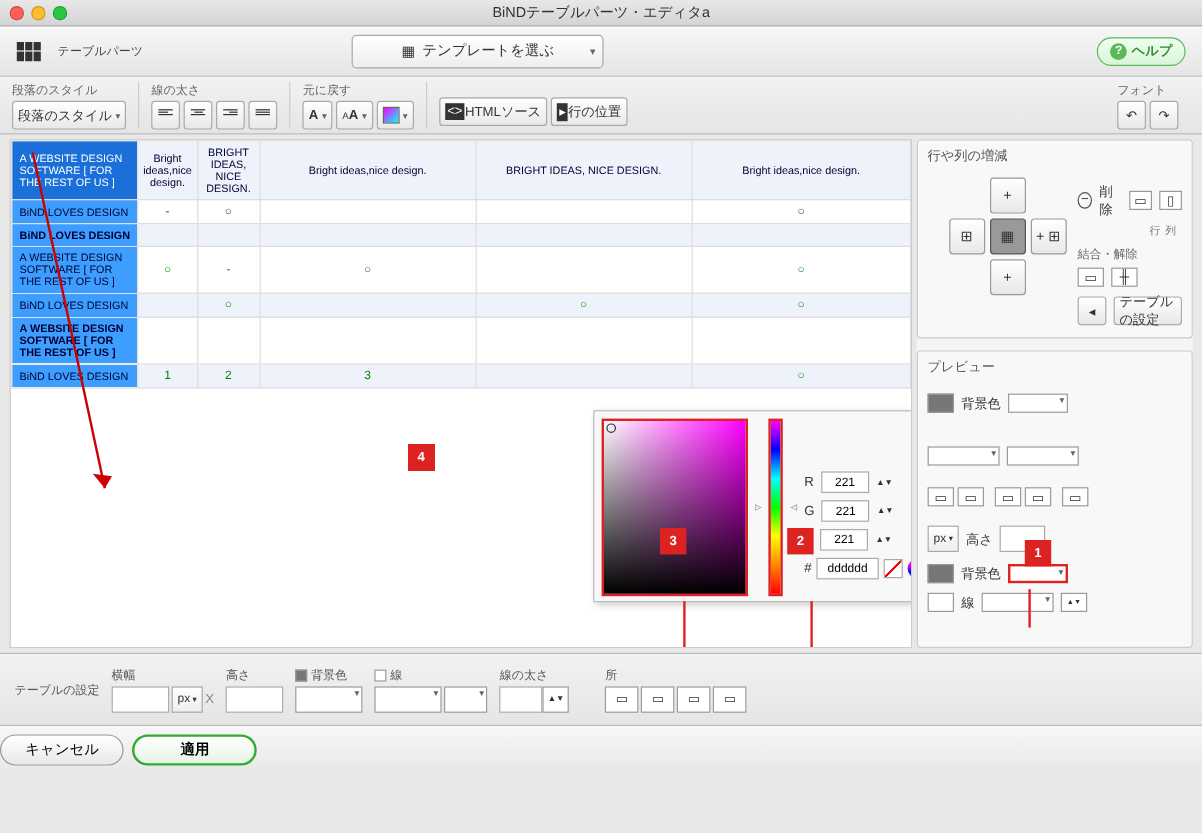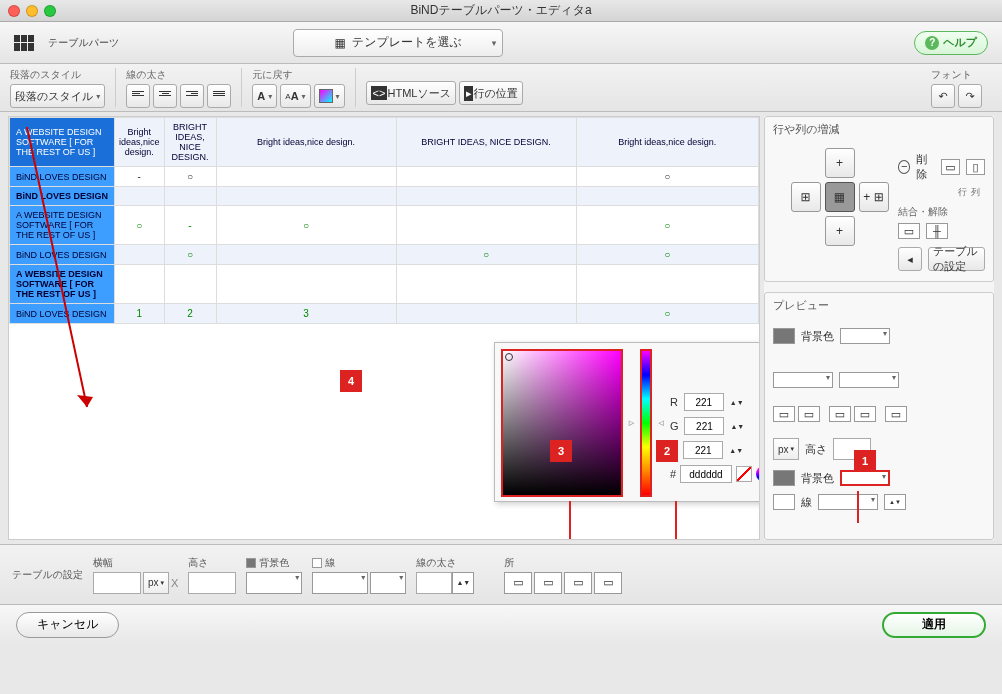--- a/index.html
+++ b/index.html
@@ -76,21 +76,21 @@
 .swatch.dd{width:50px;position:relative;}
 .swatch.dd::after{content:"▾";position:absolute;right:2px;font-size:8px;color:#666;}
 .bred{border:2px solid #d22 !important;}
 .sm{width:22px;height:16px;border:1px solid #999;background:#fff;display:flex;align-items:center;justify-content:center;}
 
 .footer{height:60px;background:linear-gradient(#f2f2f2,#e5e5e5);border-top:1px solid #bbb;display:flex;align-items:center;padding:6px 12px;gap:10px;}
 .flabel{font-size:10px;color:#555;}
 .finput{width:48px;height:22px;border:1px solid #aaa;background:#fff;}
 .funit{height:22px;border:1px solid #aaa;background:linear-gradient(#fff,#eee);padding:0 4px;display:flex;align-items:center;font-size:10px;}
 
-.actions{height:40px;border-top:1px solid #bbb;background:linear-gradient(#f7f7f7,#e8e8e8);display:flex;justify-content:space-between;align-items:center;gap:7px;padding:0 16px;}
+.actions{height:40px;border-top:1px solid #bbb;background:linear-gradient(#f7f7f7,#e8e8e8);display:flex;justify-content:flex-start;align-items:center;gap:7px;padding:0 0;}
 .abtn{height:26px;padding:0 20px;border-radius:13px;border:1px solid #999;background:linear-gradient(#fff,#e8e8e8);font-size:12px;}
 .abtn.primary{border:2px solid #3a3;background:linear-gradient(#fff,#e5f5e5);padding:0 38px;font-weight:bold;}
 </style>
 </head>
 <body>
 
 <div class="titlebar">
   <div class="traffic">
     <div class="tl r"></div>
     <div class="tl y"></div>

